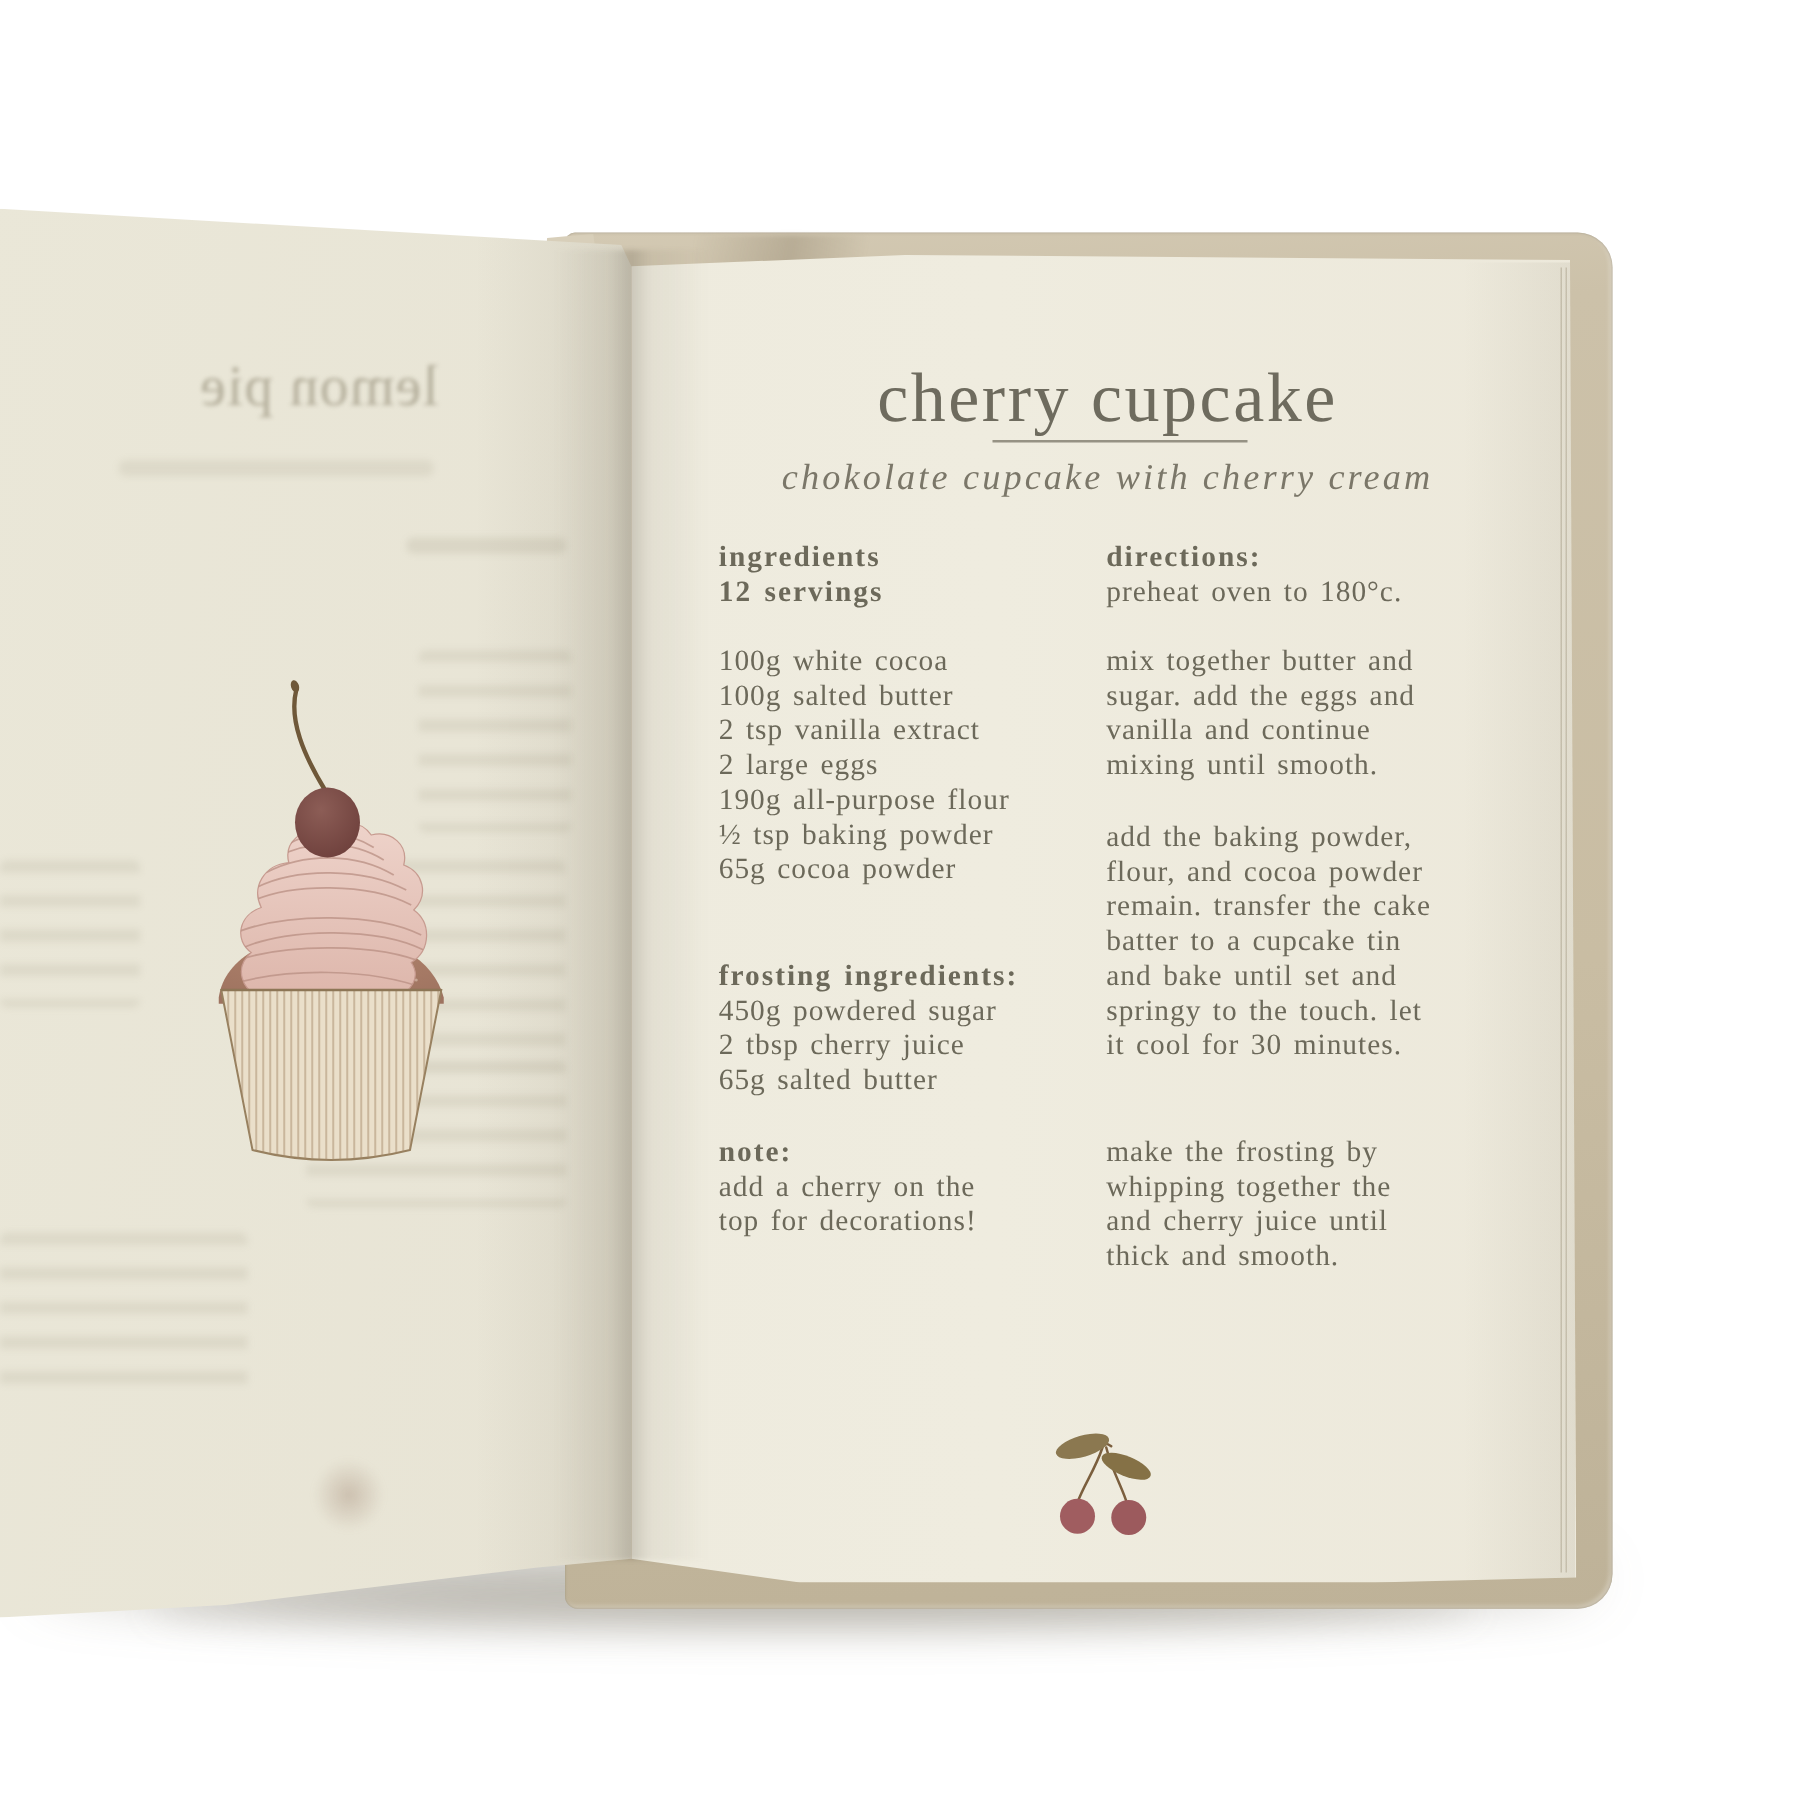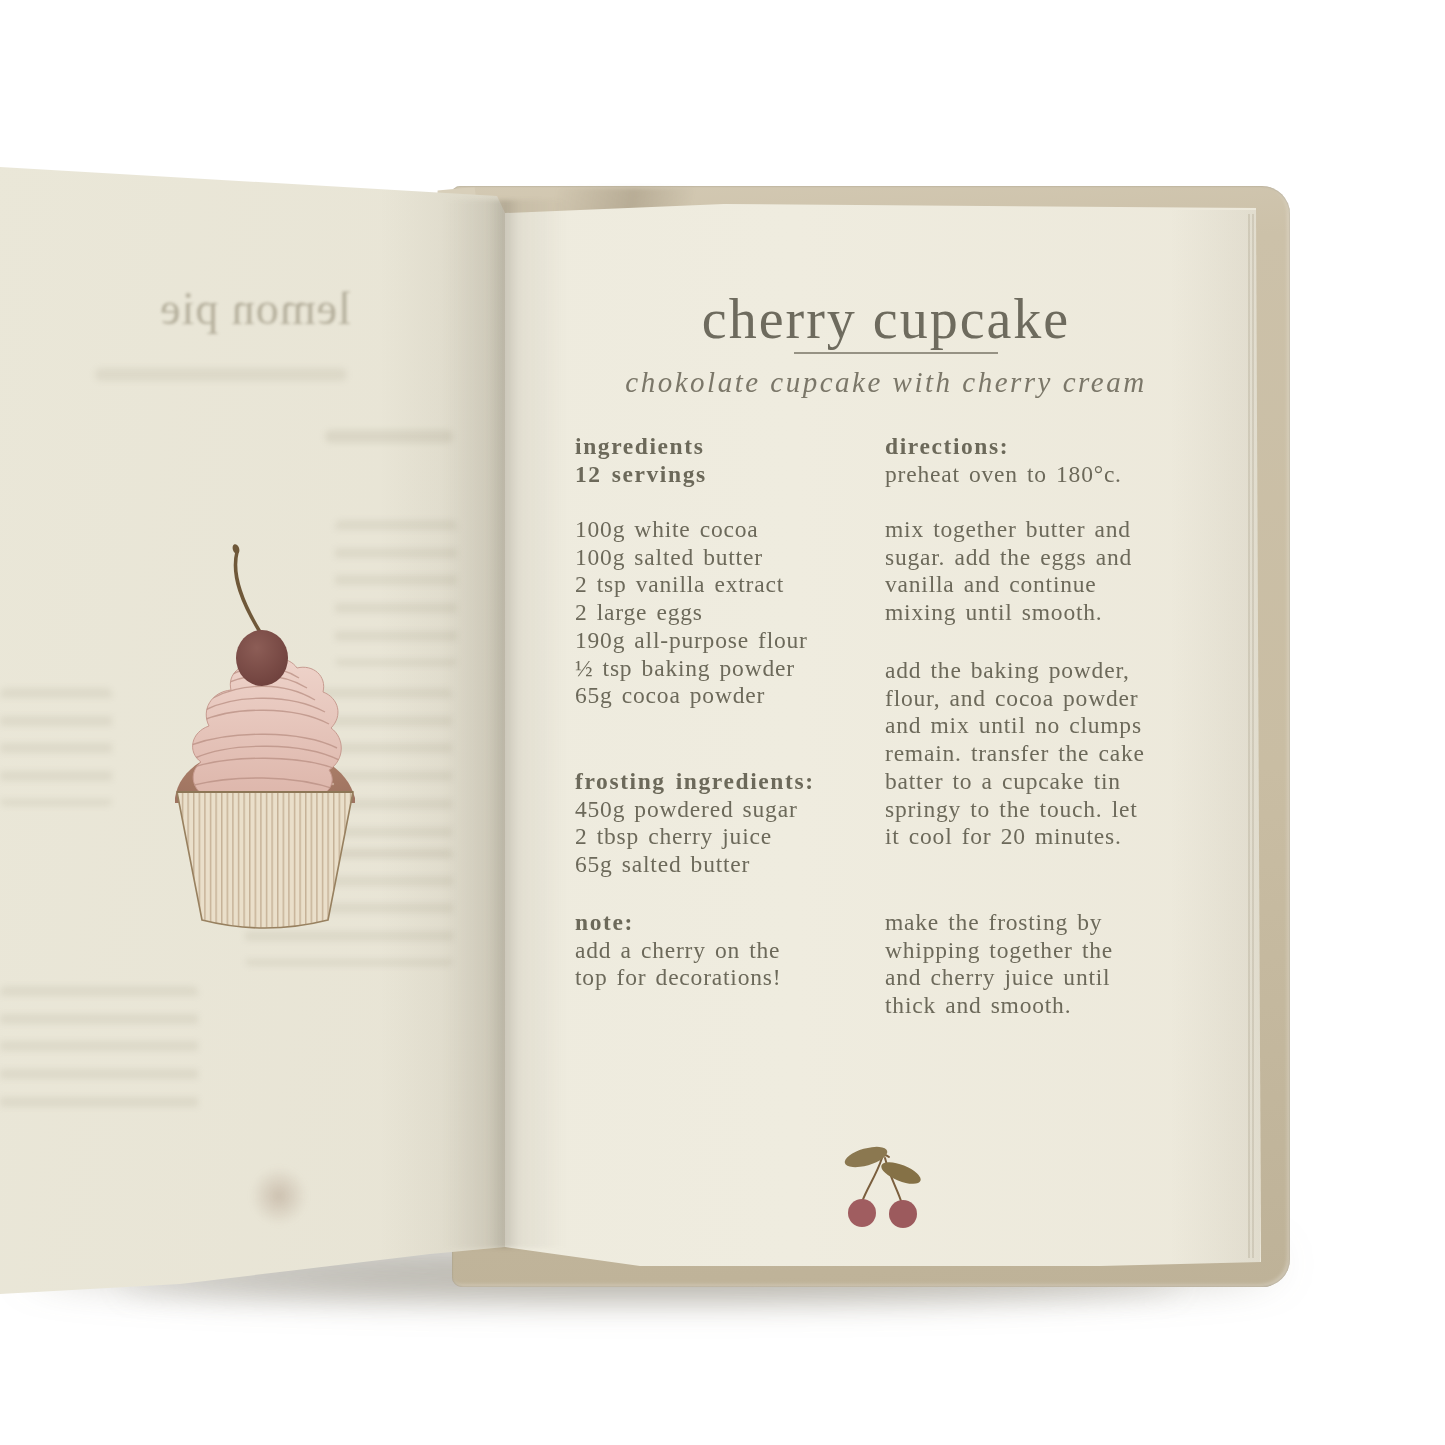--- a/index.html
+++ b/index.html
@@ -206,25 +206,25 @@
     </div>
     <div class="block rcol" style="top:516px;">
         <div class="tline">mix together butter and</div>
         <div class="tline">sugar. add the eggs and</div>
         <div class="tline">vanilla and continue</div>
         <div class="tline">mixing until smooth.</div>
       </div>
     <div class="block rcol" style="top:657px;">
         <div class="tline">add the baking powder,</div>
         <div class="tline">flour, and cocoa powder</div>
-        <div class="tline">and mix until no clumps</div>
         <div class="tline">remain. transfer the cake</div>
         <div class="tline">batter to a cupcake tin</div>
+        <div class="tline">and bake until set and</div>
         <div class="tline">springy to the touch. let</div>
-        <div class="tline">it cool for 20 minutes.</div>
+        <div class="tline">it cool for 30 minutes.</div>
       </div>
     <div class="block rcol" style="top:909px;">
         <div class="tline">make the frosting by</div>
         <div class="tline">whipping together the</div>
         <div class="tline">and cherry juice until</div>
         <div class="tline">thick and smooth.</div>
       </div>
 
     <svg class="cherries" viewBox="0 0 92 92">
       <g stroke="#7b5f3e" stroke-width="2" fill="none" stroke-linecap="round">

